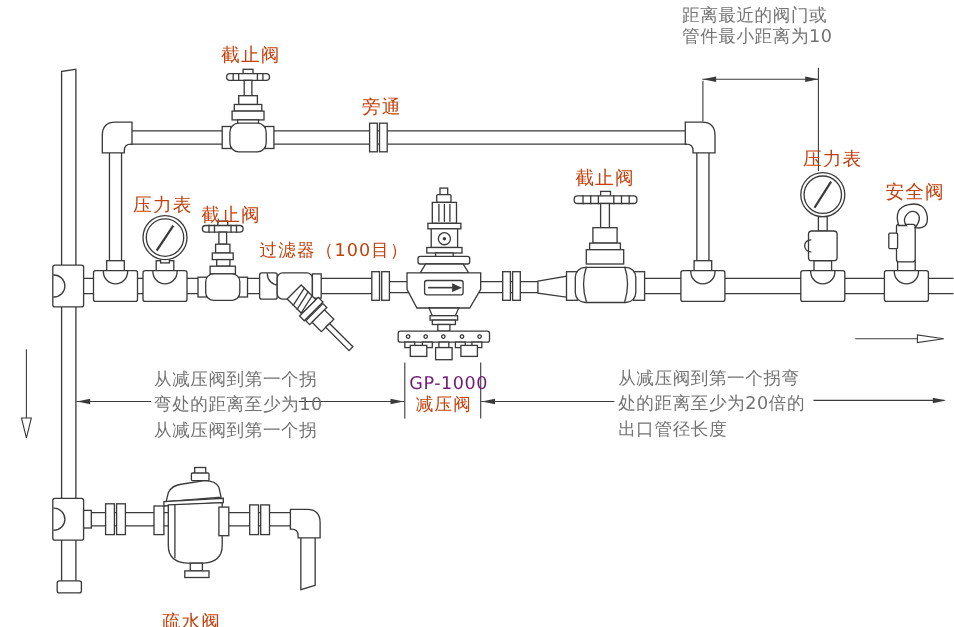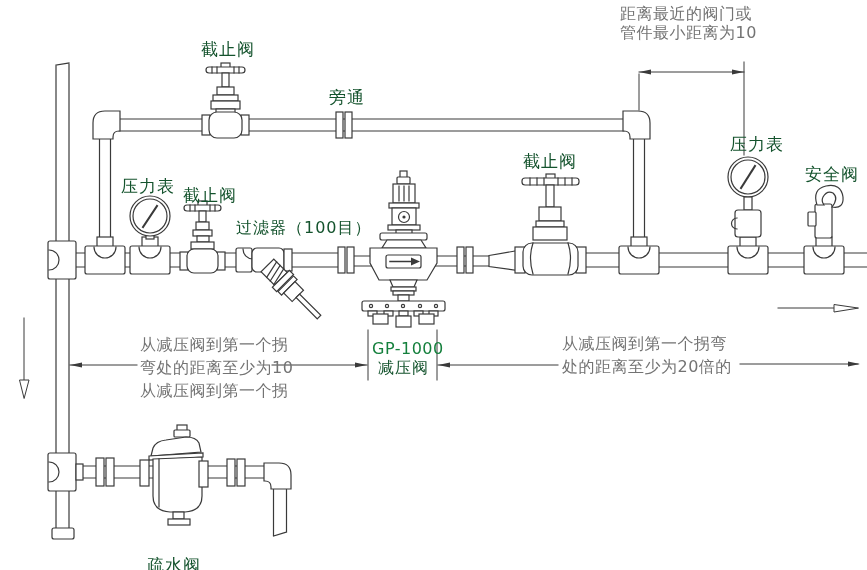--- a/index.html
+++ b/index.html
@@ -1,24 +1,24 @@
 <!DOCTYPE html>
 <html><head>
 <meta charset="utf-8">
 <style>
   html,body{margin:0;padding:0;background:#fff;}
   #stage{position:relative;width:867px;height:570px;background:#fff;overflow:hidden;
          font-family:"DejaVu Sans","Liberation Sans",sans-serif;color:#2b2b2b;}
   #lineart{position:absolute;left:0;top:0;}
-  .lbl{position:absolute;white-space:nowrap;letter-spacing:1px;font-size:17px;color:#14532d;}
+  .lbl{position:absolute;white-space:nowrap;letter-spacing:1px;font-size:17px;color:#c2410c;}
   .lbl.small{font-size:16px;}
   .ann{position:absolute;font-size:16px;line-height:23px;letter-spacing:0.5px;color:#737373;}
   .ann div{white-space:nowrap;}
   .ann.tight{line-height:19px;}
-  .model{position:absolute;font-size:16px;letter-spacing:0.5px;color:#15803d;white-space:nowrap;}
+  .model{position:absolute;font-size:16px;letter-spacing:0.5px;color:#701a75;white-space:nowrap;}
 </style>
 </head>
 <body>
 
 <div id="stage">
 
 <svg id="lineart" width="867" height="570" viewBox="0 0 867 570" stroke="#3a3a3a" stroke-width="1.2" fill="none" stroke-linecap="square">
 
   <g>
 
@@ -294,16 +294,17 @@
 
   <div class="ann" style="left:140px;top:333px">
     <div>从减压阀到第一个拐</div>
     <div>弯处的距离至少为10</div>
     <div>从减压阀到第一个拐</div>
   </div>
 
   <div class="ann" style="left:562px;top:332px">
     <div>从减压阀到第一个拐弯</div>
     <div>处的距离至少为20倍的</div>
+    <div>出口管径长度</div>
   </div>
 
 
 </div>
 
 </body></html>

